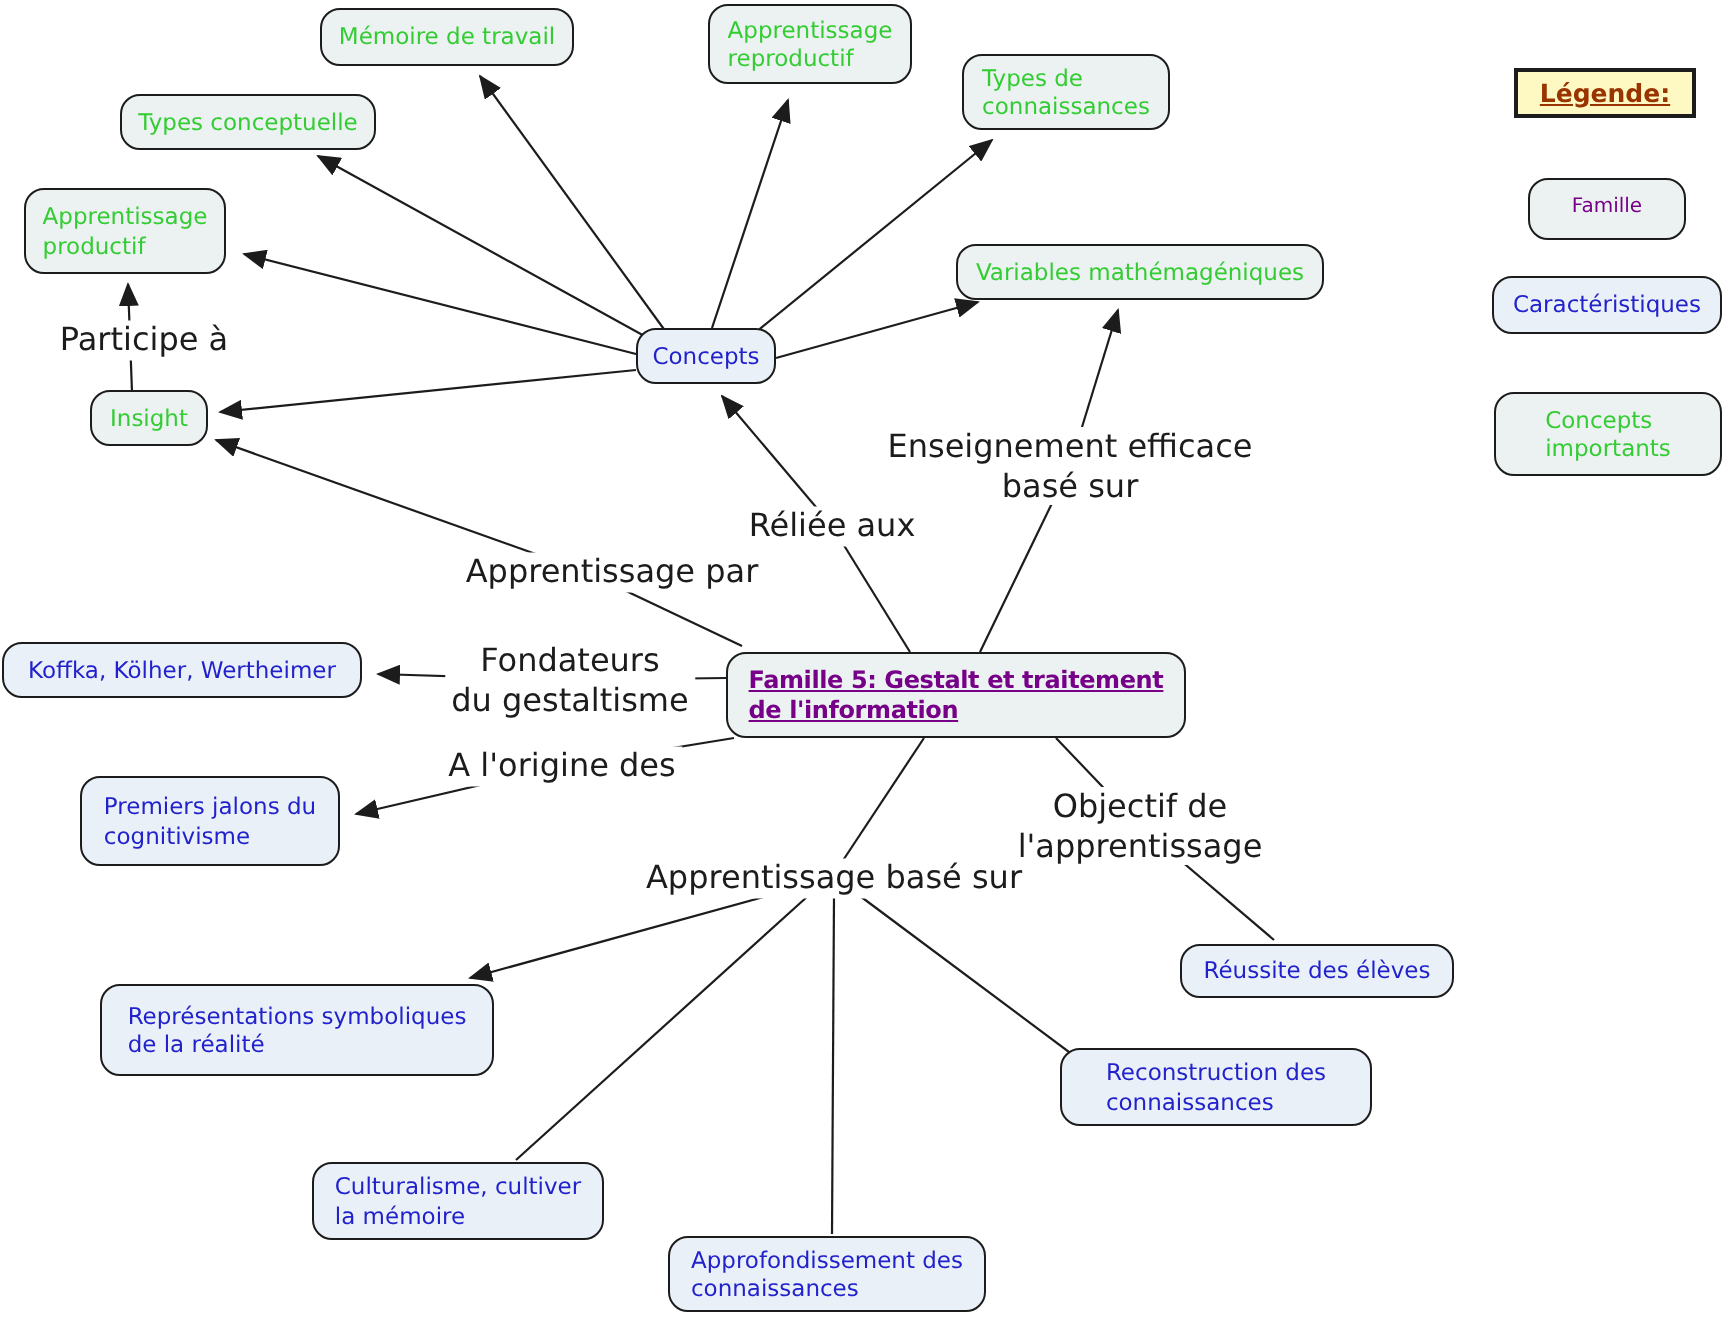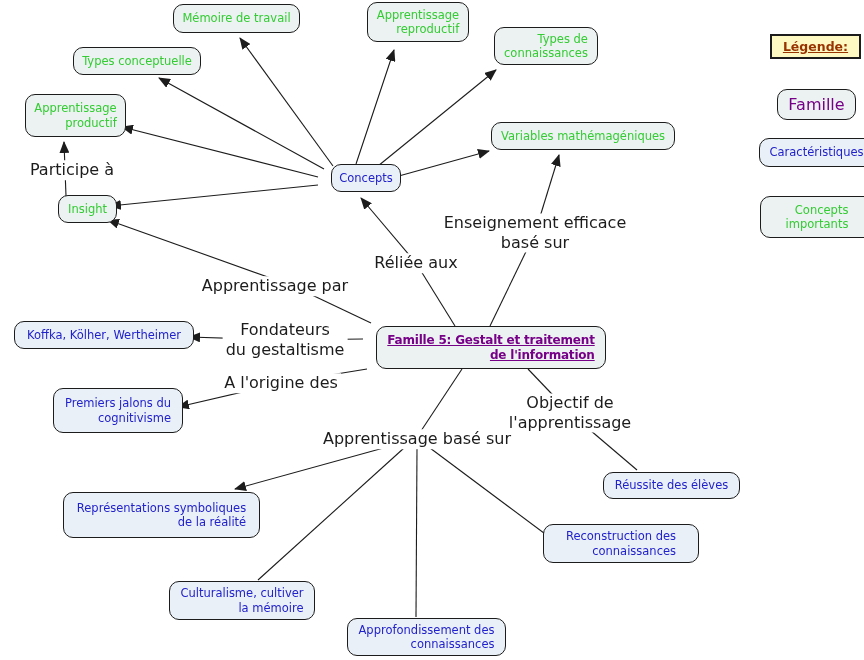--- a/index.html
+++ b/index.html
@@ -11,33 +11,32 @@
     font-family: "DejaVu Sans", "Liberation Sans", sans-serif;
   }
   .map svg { position: absolute; left: 0; top: 0; }
   .node {
     position: absolute;
     box-sizing: border-box;
     border: 1.5px solid #1c1c1c;
     border-radius: 10px;
     background: var(--node-fill, #ECF2F1);
     display: flex; align-items: center; justify-content: center;
-    text-align: right;
+    text-align: left;
     white-space: pre-line;
     font-size: 11.5px;
     line-height: 1.22;
     padding: 2px 4px;
     cursor: default;
-    margin-left: 13px;
   }
   .node.concept        { color: var(--concept-green, #33CC33); }
   .node.caracteristique{ color: var(--carac-blue, #2222CC); background: var(--node-fill-blue, #E9F0F7); }
   .node.famille        { color: var(--famille-purple, #770088); font-weight: bold;
                          text-decoration: underline; font-size: 12px; letter-spacing: -0.2px; }
-  .node.famille-plain  { color: var(--famille-purple, #770088); font-size: 16px; }
+  .node.famille-plain  { color: var(--famille-purple, #770088); font-size: 10px; }
   .node.legend-title   { color: var(--legend-maroon, #993300); font-weight: bold;
                          text-decoration: underline; background: #fef9c3;
                          border-radius: 0; border-width: 2px; font-size: 12.5px; }
   .edge-label {
     position: absolute;
     transform: translate(-50%, -50%);
     background: #ffffff;
     color: #1c1c1c;
     font-size: 16px;
     line-height: 1.22;
@@ -79,21 +78,21 @@
         <line x1="570" y1="413" x2="637" y2="470" stroke="#1c1c1c" stroke-width="1.1"></line>
         <line x1="462" y1="369" x2="417" y2="437" stroke="#1c1c1c" stroke-width="1.1"></line>
         <line x1="398" y1="444" x2="235" y2="489" stroke="#1c1c1c" stroke-width="1.1" marker-end="url(#arrowhead)"></line>
         <line x1="404" y1="448" x2="258" y2="580" stroke="#1c1c1c" stroke-width="1.1"></line>
         <line x1="417" y1="448" x2="416" y2="617" stroke="#1c1c1c" stroke-width="1.1"></line>
         <line x1="430" y1="448" x2="568" y2="551" stroke="#1c1c1c" stroke-width="1.1"></line>
       </g>
   </svg>
   <div id="labels-layer">
       <div class="edge-label" style="left: 72px; top: 170px;">Participe à</div>
-      <div class="edge-label" style="left: 275px; top: 286px;">Apprentissage par</div>
+      <div class="edge-label" style="left: 306px; top: 286px;">Apprentissage par</div>
       <div class="edge-label" style="left: 416px; top: 263px;">Réliée aux</div>
       <div class="edge-label" style="left: 535px; top: 233px;">Enseignement efficace
 basé sur</div>
       <div class="edge-label" style="left: 285px; top: 340px;">Fondateurs
 du gestaltisme</div>
       <div class="edge-label" style="left: 281px; top: 383px;">A l'origine des</div>
       <div class="edge-label" style="left: 570px; top: 413px;">Objectif de
 l'apprentissage</div>
       <div class="edge-label" style="left: 417px; top: 439px;">Apprentissage basé sur</div>
     </div>

